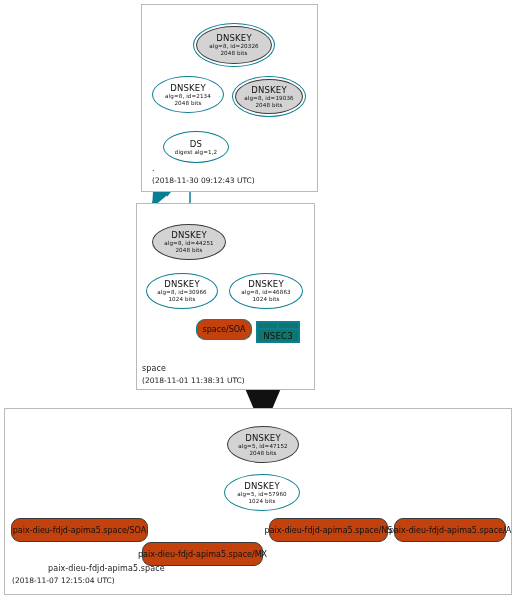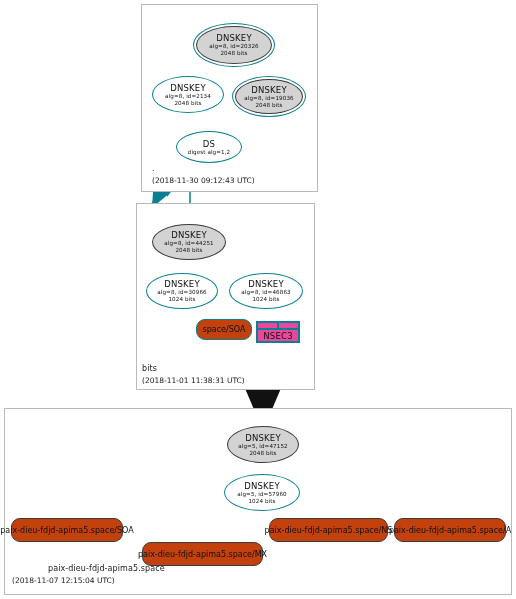--- a/index.html
+++ b/index.html
@@ -38,21 +38,21 @@
   .n-sub{font-size:5.6px;color:#111;line-height:6.6px;letter-spacing:0.1px;white-space:nowrap;}
 
   .rrect{
     display:flex;align-items:center;justify-content:center;
     border:1px solid #0a7f93;border-radius:9px;background:#c2410c;
     font-size:8px;color:#111;box-sizing:border-box;white-space:nowrap;
   }
   .rrect.dark{border:1px solid #3b3b3b;border-radius:9px;}
 
   .nsec3{
-    border:2px solid #0a7f93;background:#ec4899;box-sizing:border-box;
+    border:2px solid #0a7f93;background:#0f766e;box-sizing:border-box;
     display:flex;flex-direction:column;
   }
   .nsec3 .hdr{height:5px;border-bottom:2px solid #0a7f93;display:flex;}
   .nsec3 .hdr .c{flex:1;}
   .nsec3 .hdr .c + .c{border-left:2px solid #0a7f93;}
   .nsec3 .body{flex:1;display:flex;align-items:center;justify-content:center;
     font-size:8.5px;color:#111;letter-spacing:0.2px;}
 </style>
 </head>
 <body>
@@ -114,21 +114,21 @@
   <div class="n-sub">alg=8, id=2134</div>
   <div class="n-sub">2048 bits</div>
 </div>
 
 <div class="node ellipse dbl secure" style="left:235px;top:79px;width:68px;height:35px;">
   <div class="n-title">DNSKEY</div>
   <div class="n-sub">alg=8, id=19036</div>
   <div class="n-sub">2048 bits</div>
 </div>
 
-<div class="node ellipse" style="left:176px;top:131px;width:66px;height:32px;">
+<div class="node ellipse" style="left:163px;top:131px;width:66px;height:32px;">
   <div class="n-title">DS</div>
   <div class="n-sub">digest alg=1,2</div>
 </div>
 
 <div class="zone-label" style="left:152px;top:164px;">.</div>
 <div class="zone-ts" style="left:152px;top:176px;">(2018-11-30 09:12:43 UTC)</div>
 
 <div class="zone-box" id="zone-space"></div>
 
 <div class="node ellipse secure" style="left:152px;top:224px;width:74px;height:36px;">
@@ -154,38 +154,38 @@
 </div>
 
 <div class="node nsec3" style="left:256px;top:321px;width:44px;height:22px;">
   <div class="hdr">
     <div class="c"></div>
       <div class="c"></div>
   </div>
   <div class="body">NSEC3</div>
 </div>
 
-<div class="zone-label" style="left:142px;top:364px;">bits</div>
+<div class="zone-label" style="left:142px;top:364px;">space</div>
 <div class="zone-ts" style="left:142px;top:376px;">(2018-11-01 11:38:31 UTC)</div>
 
 <div class="zone-box" id="zone-leaf"></div>
 
 <div class="node ellipse secure" style="left:227px;top:426px;width:72px;height:37px;">
   <div class="n-title">DNSKEY</div>
   <div class="n-sub">alg=5, id=47152</div>
   <div class="n-sub">2048 bits</div>
 </div>
 
 <div class="node ellipse" style="left:224px;top:474px;width:76px;height:37px;">
   <div class="n-title">DNSKEY</div>
   <div class="n-sub">alg=5, id=57960</div>
   <div class="n-sub">1024 bits</div>
 </div>
 
-<div class="node rrect dark" style="left:11px;top:518px;width:112px;height:24px;">
+<div class="node rrect dark" style="left:11px;top:518px;width:137px;height:24px;">
   <span>paix-dieu-fdjd-apima5.space/SOA</span>
 </div>
 <div class="node rrect dark" style="left:142px;top:518px;width:121px;height:24px;margin-top:24px;">
   <span>paix-dieu-fdjd-apima5.space/MX</span>
 </div>
 <div class="node rrect dark" style="left:269px;top:518px;width:119px;height:24px;">
   <span>paix-dieu-fdjd-apima5.space/NS</span>
 </div>
 <div class="node rrect dark" style="left:394px;top:518px;width:112px;height:24px;border-radius:9px;">
   <span>paix-dieu-fdjd-apima5.space/A</span>

